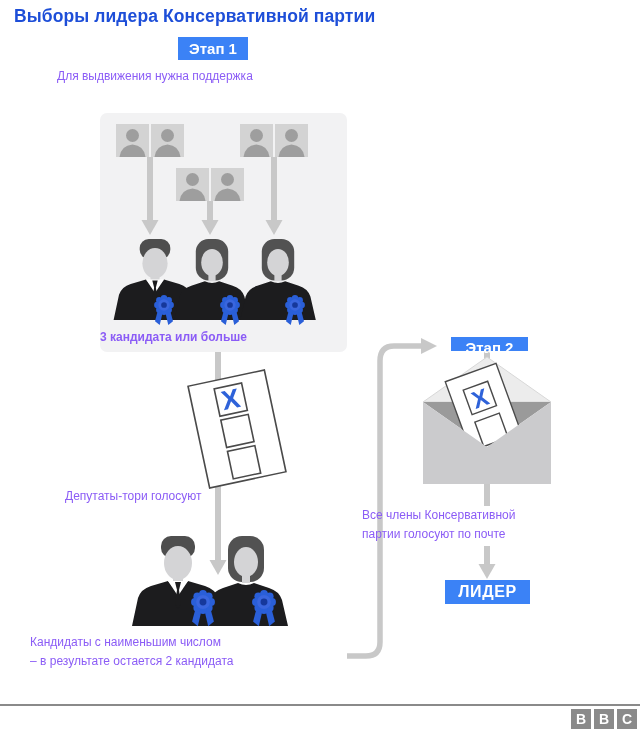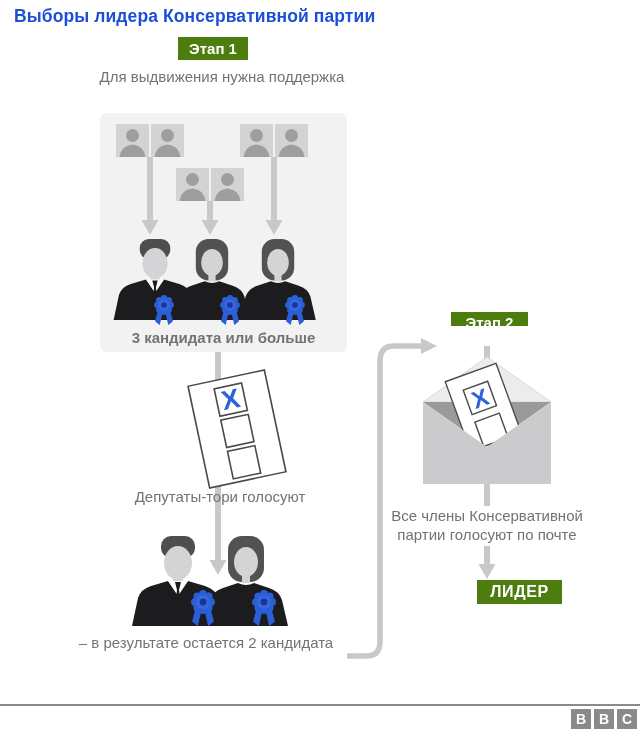--- a/index.html
+++ b/index.html
@@ -1,25 +1,25 @@
 <!DOCTYPE html>
 <html><head>
 <meta charset="utf-8">
 <style>
   html,body{margin:0;padding:0;background:#fff;}
   .page{position:relative;width:640px;height:734px;background:#ffffff;overflow:hidden;
         font-family:"Liberation Sans", sans-serif;color:#1a1a1a;}
   .abs{position:absolute;}
   #title{left:14px;top:6px;font-size:17.5px;font-weight:bold;color:#1d4ed8;letter-spacing:.1px;}
   .panel{left:100px;top:113px;width:247px;height:239px;background:#f2f2f3;border-radius:7px;}
-  .badge{position:absolute;background:#4d7c0f;color:#fff;font-weight:bold;text-align:center;}
+  .badge{position:absolute;background:#3b82f6;color:#fff;font-weight:bold;text-align:center;}
   #badge-stage1{left:178px;top:37px;width:70px;height:23px;line-height:23px;font-size:15px;}
-  #badge-stage2{left:451px;top:312px;width:77px;height:14px;line-height:22px;font-size:15px;}
-  #badge-leader{left:445px;top:580px;width:85px;height:24px;line-height:24px;font-size:16px;letter-spacing:.6px;margin-left:32px;}
-  .t{position:absolute;font-size:15px;line-height:19px;text-align:center;color:#737373;}
+  #badge-stage2{left:451px;top:337px;width:77px;height:14px;line-height:22px;font-size:15px;}
+  #badge-leader{left:445px;top:580px;width:85px;height:24px;line-height:24px;font-size:16px;letter-spacing:.6px;}
+  .t{position:absolute;font-size:12px;line-height:19px;color:#8b5cf6;}
   #intro{left:57px;top:67px;width:330px;}
   #cap3{left:100px;top:328px;width:247px;font-weight:bold;}
   #tory{left:65px;top:487px;width:310px;}
   #elim{left:30px;top:633px;width:352px;}
   #postal{left:362px;top:506px;width:250px;}
   #gfx{left:0;top:0;}
   .divider{left:0;top:704px;width:640px;height:2px;background:#8a8a8a;}
   #source{left:10px;top:710px;font-size:13.5px;color:#222;}
   #bbc{right:3px;top:709px;display:flex;gap:3px;position:absolute;}
   .bbc-box{width:20px;height:20px;background:#8a8a8a;color:#fff;font-weight:bold;
@@ -147,20 +147,21 @@
   <div class="badge" id="badge-stage1">Этап 1</div>
   <div class="badge" id="badge-stage2">Этап 2</div>
   <div class="badge" id="badge-leader">ЛИДЕР</div>
 
   <div class="t" id="intro">
     <div>Для выдвижения нужна поддержка</div>
   </div>
   <div class="t" id="cap3">3 кандидата или больше</div>
   <div class="t" id="tory">Депутаты-тори голосуют</div>
   <div class="t" id="elim">
+    <div>Кандидаты с наименьшим числом</div>
     <div>– в результате остается 2 кандидата</div>
   </div>
   <div class="t" id="postal">
     <div>Все члены Консервативной</div>
     <div>партии голосуют по почте</div>
   </div>
 
   <div class="abs divider"></div>
   <div id="bbc">
     <div class="bbc-box">B</div>

